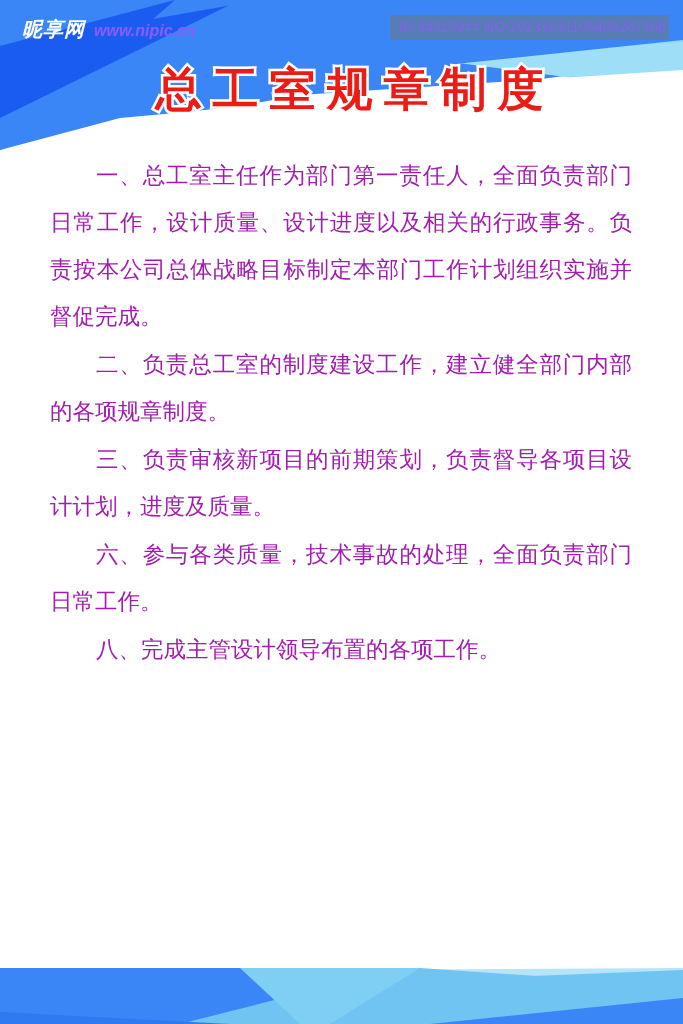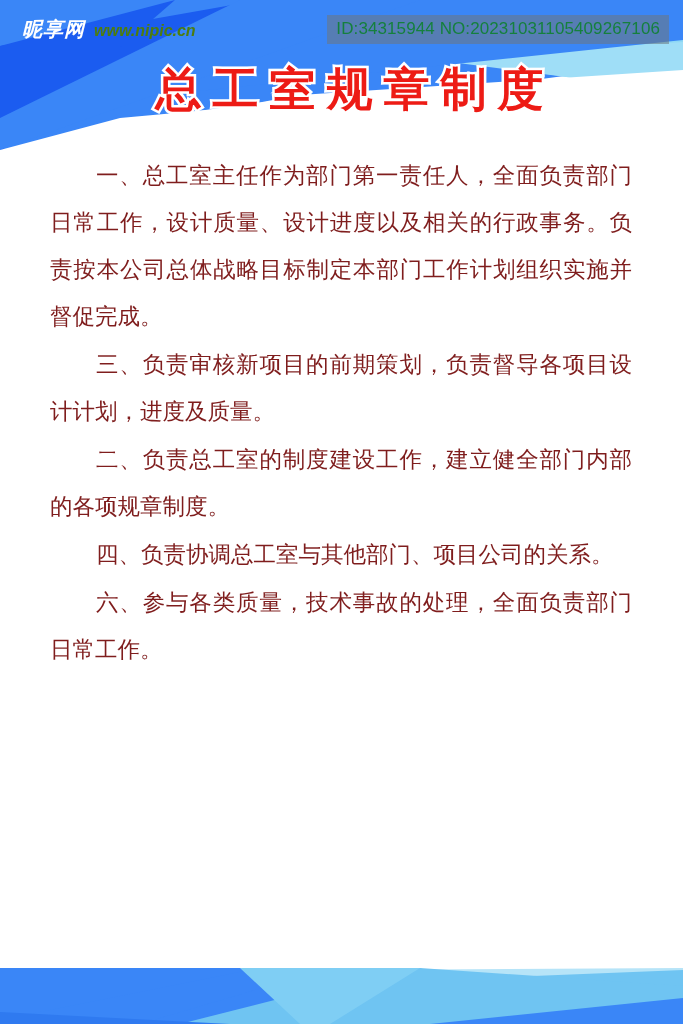--- a/index.html
+++ b/index.html
@@ -33,21 +33,21 @@
   }
 
   
   .body-text{
     position:absolute;left:50px;top:152px;width:586px;
     z-index:4;
   }
   .para{
     font-size:22.5px;
     line-height:47px;
-    color:#7f1d1d;
+    color:#a21caf;
     text-align:justify;
     text-justify:inter-ideograph;
     text-indent:46px;
     margin:0 4px 1px 0;
     font-family:"DejaVu Sans","Liberation Sans",sans-serif;
     letter-spacing:0px;
     font-weight:500;
   }
 
   
@@ -58,29 +58,29 @@
     display:flex;align-items:baseline;gap:9px;
     z-index:3;
   }
   .brand-cn{
     color:#ffffff;font-weight:bold;font-size:20px;
     letter-spacing:1px;
     font-family:"DejaVu Sans","Liberation Sans",sans-serif;
     font-style:italic;
   }
   .brand-url{
-    color:#4d7c0f;font-size:16px;font-style:italic;font-weight:bold;
+    color:#8b5cf6;font-size:16px;font-style:italic;font-weight:bold;
     font-family:"Liberation Sans",sans-serif;
   }
   .idbadge{
     position:absolute;right:14px;top:15px;
     background:rgba(110,118,125,0.55);
-    color:#15803d;
-    font-size:17px;
-    padding:4px 9px 5px 9px;
+    color:#8b5cf6;
+    font-size:14px;
+    padding:4px 3px 5px 9px;
     letter-spacing:0.1px;
     white-space:nowrap;
     font-family:"Liberation Sans",sans-serif;
     z-index:3;
   }
 </style>
 </head>
 <body>
 
 <div class="poster">
@@ -104,24 +104,24 @@
       <polygon points="0,152 683,152 683,72 310,96 130,120 0,151" fill="#ffffff"></polygon>
     </svg>
   </div>
 
   <div class="title-wrap">
     <span class="title">总工室规章制度</span>
   </div>
 
   <div class="body-text">
     <p class="para">一、总工室主任作为部门第一责任人，全面负责部门日常工作，设计质量、设计进度以及相关的行政事务。负责按本公司总体战略目标制定本部门工作计划组织实施并督促完成。</p>
+    <p class="para">二、负责总工室的制度建设工作，建立健全部门内部的各项规章制度。</p>
     <p class="para">三、负责审核新项目的前期策划，负责督导各项目设计计划，进度及质量。</p>
-    <p class="para">二、负责总工室的制度建设工作，建立健全部门内部的各项规章制度。</p>
-    <p class="para">四、负责协调总工室与其他部门、项目公司的关系。</p>
     <p class="para">六、参与各类质量，技术事故的处理，全面负责部门日常工作。</p>
+    <p class="para">八、完成主管设计领导布置的各项工作。</p>
   </div>
 
   <div class="footer">
     <svg viewBox="0 0 683 56" preserveAspectRatio="none">
       <rect x="0" y="0" width="683" height="56" fill="#ffffff"></rect>
       <polygon points="0,4 683,0 683,56 0,56" fill="#B6E4F8"></polygon>
       <polygon points="0,2 430,12 683,2 683,56 0,56" fill="#6FC4F2"></polygon>
       <polygon points="0,0 400,0 180,56 0,56" fill="#3A86F7"></polygon>
       <polygon points="0,0 330,0 140,56 0,56" fill="#3A86F7"></polygon>
       <polygon points="0,0 260,0 0,52" fill="#3A86F7"></polygon>

